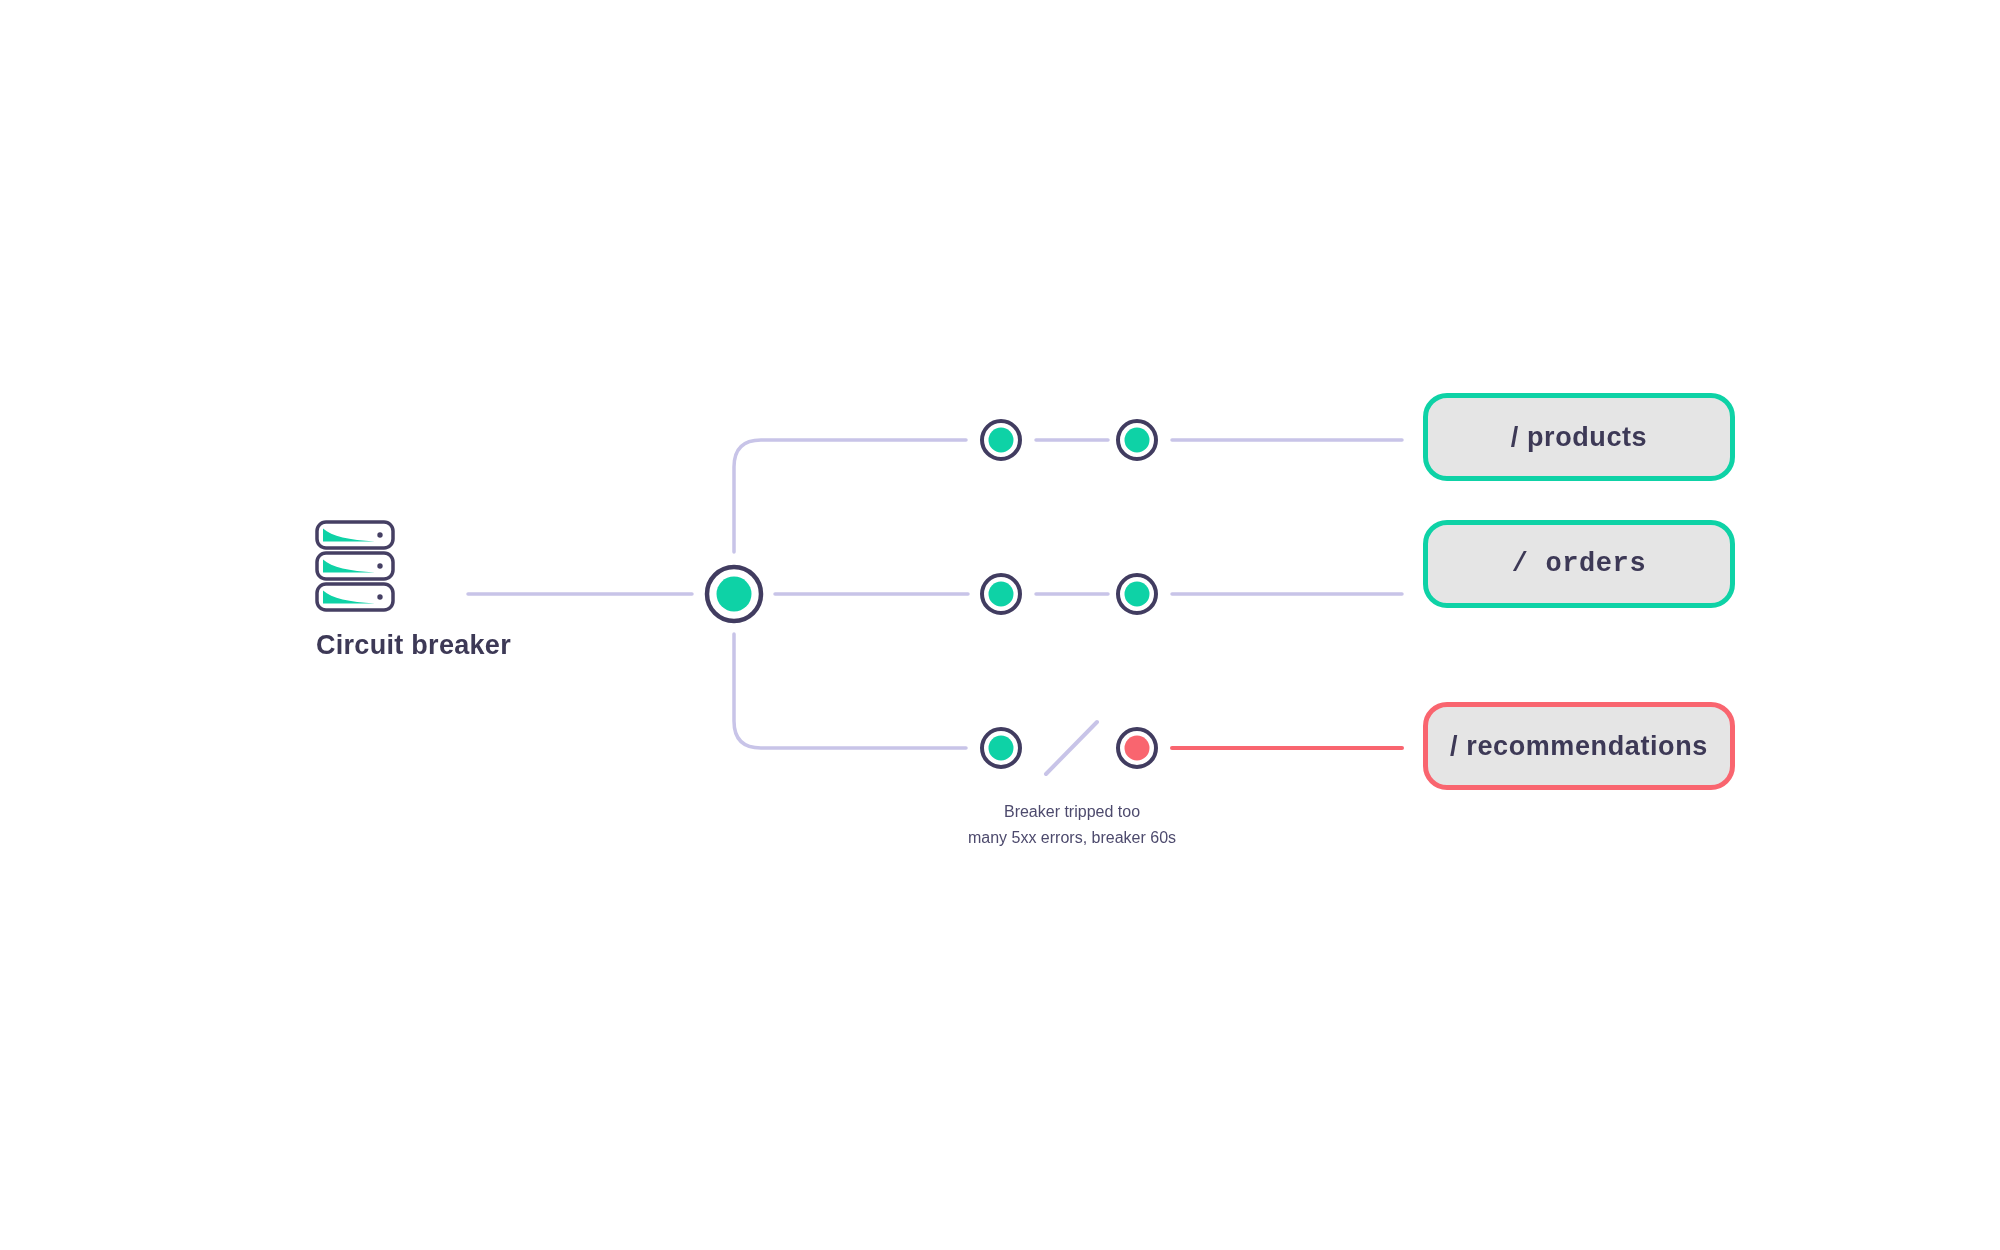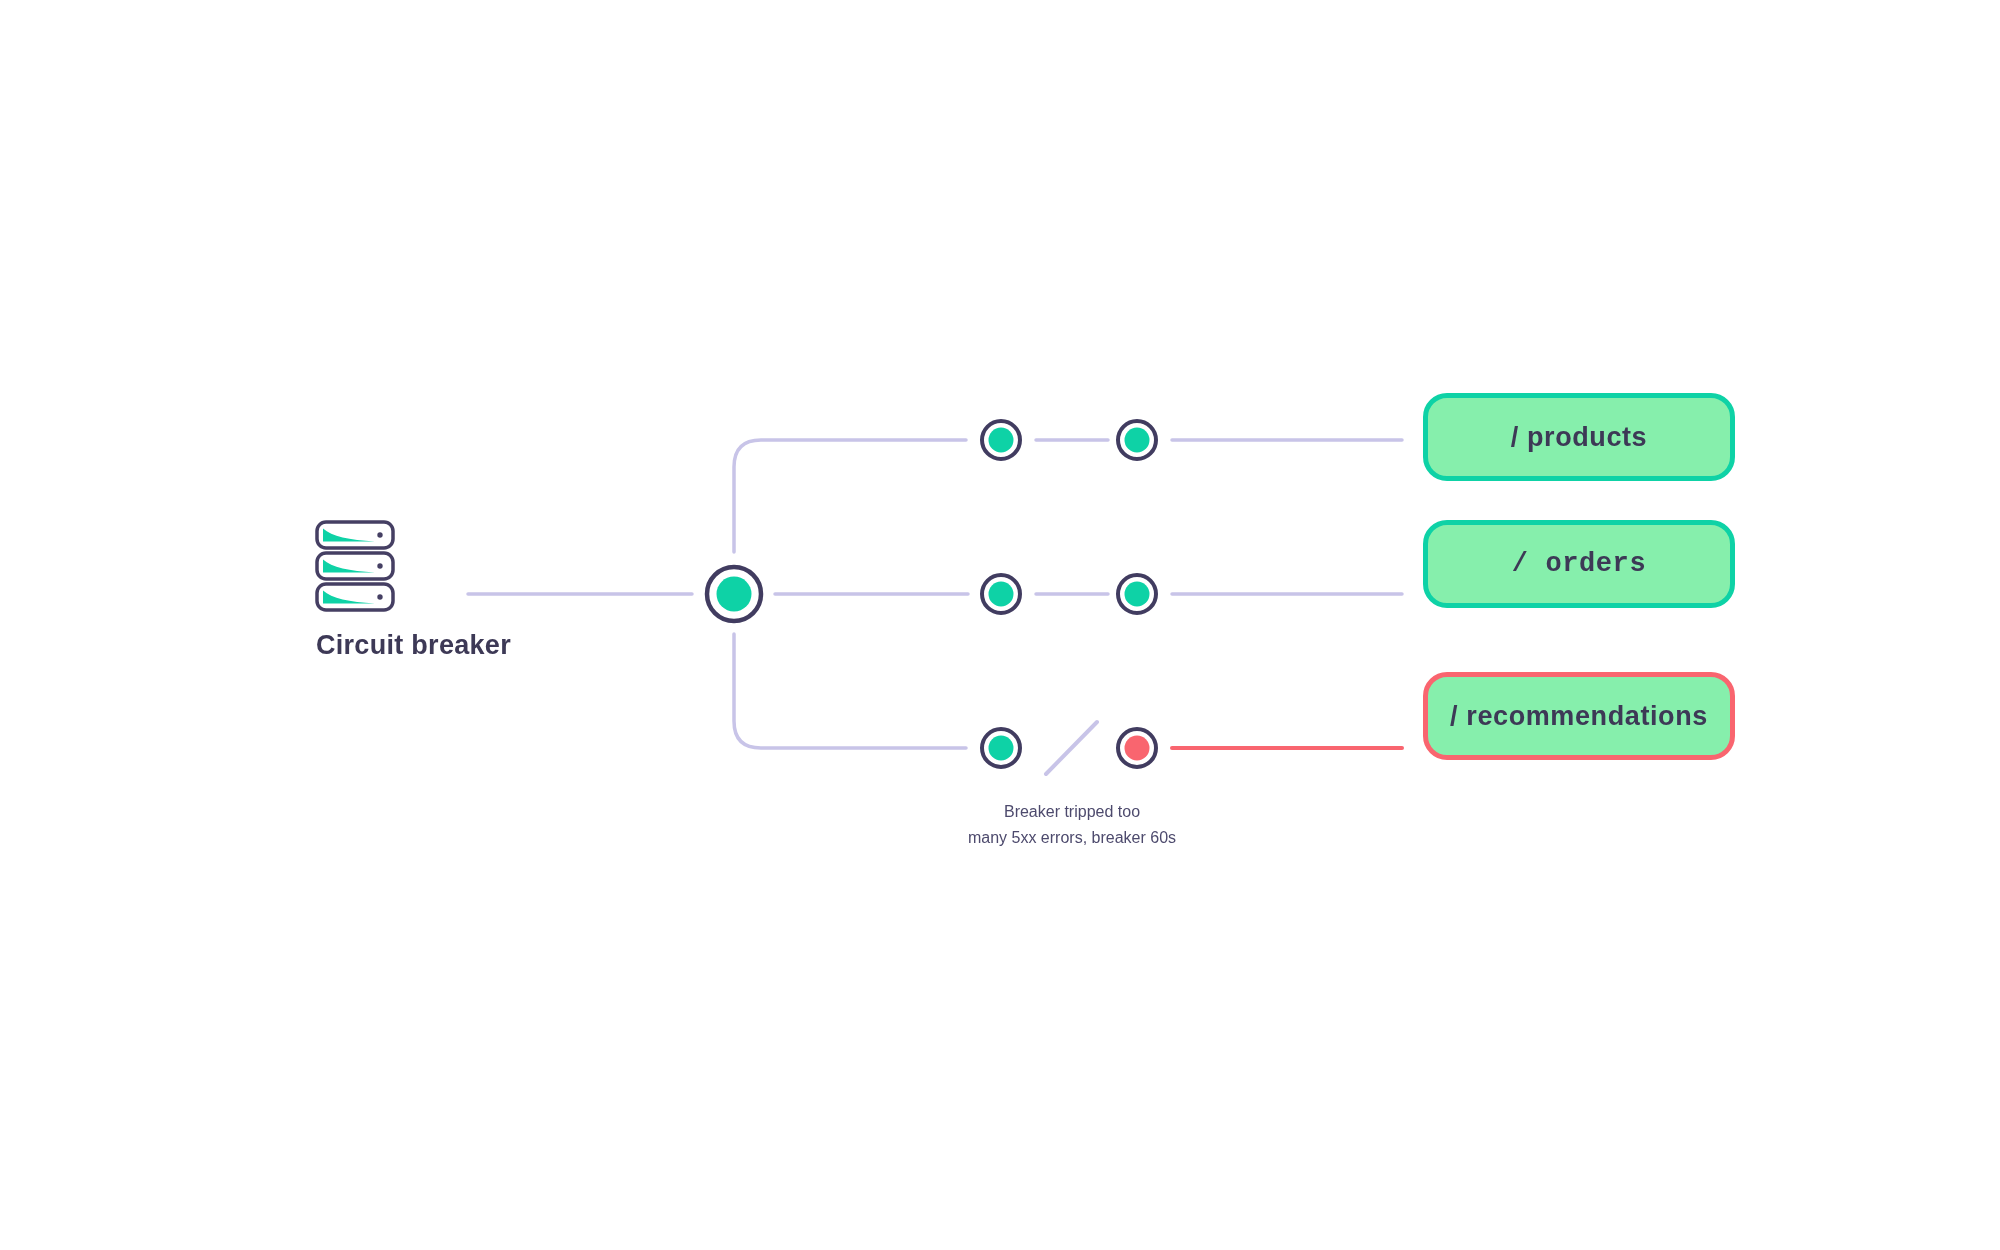--- a/index.html
+++ b/index.html
@@ -19,40 +19,40 @@
     position: absolute;
     left: 0;
     top: 0;
   }
   .route-box {
     position: absolute;
     left: 1423px;
     width: 312px;
     height: 88px;
     box-sizing: border-box;
-    background: #86efac;
+    background: #e5e5e5;
     border: 5px solid #0ed2a6;
     border-radius: 24px;
     display: flex;
     align-items: center;
     justify-content: center;
   }
   .route-box.tripped {
     border-color: #f9656f;
   }
   .route-box .route-label {
     font-size: 27px;
     font-weight: 600;
     letter-spacing: 0.6px;
     color: #3d3956;
     white-space: nowrap;
   }
   #box-products { top: 393px; }
   #box-orders { top: 520px; font-family: Liberation Mono, monospace; }
-  #box-recommendations { top: 672px; text-align: center; }
+  #box-recommendations { top: 702px; text-align: center; }
   .source-label {
     position: absolute;
     left: 211px;
     top: 630px;
     width: 300px;
     text-align: right;
     font-size: 27px;
     font-weight: 700;
     letter-spacing: 0.3px;
     color: #3d3956;

